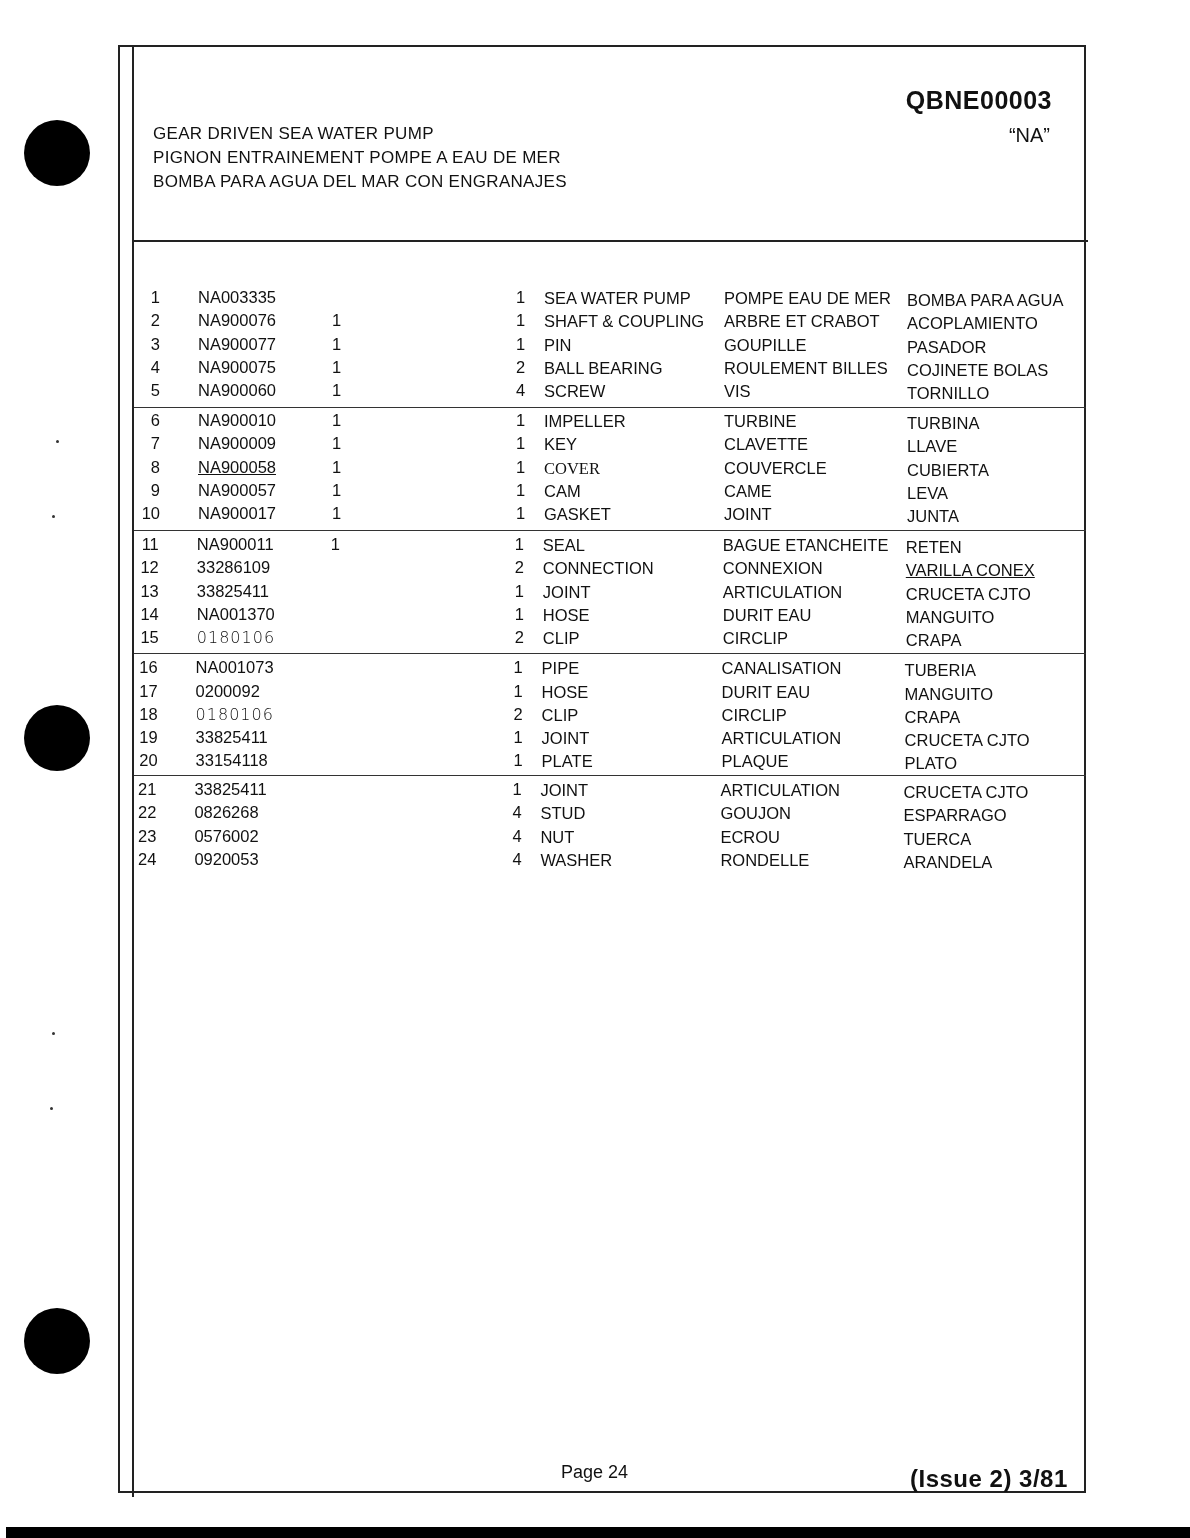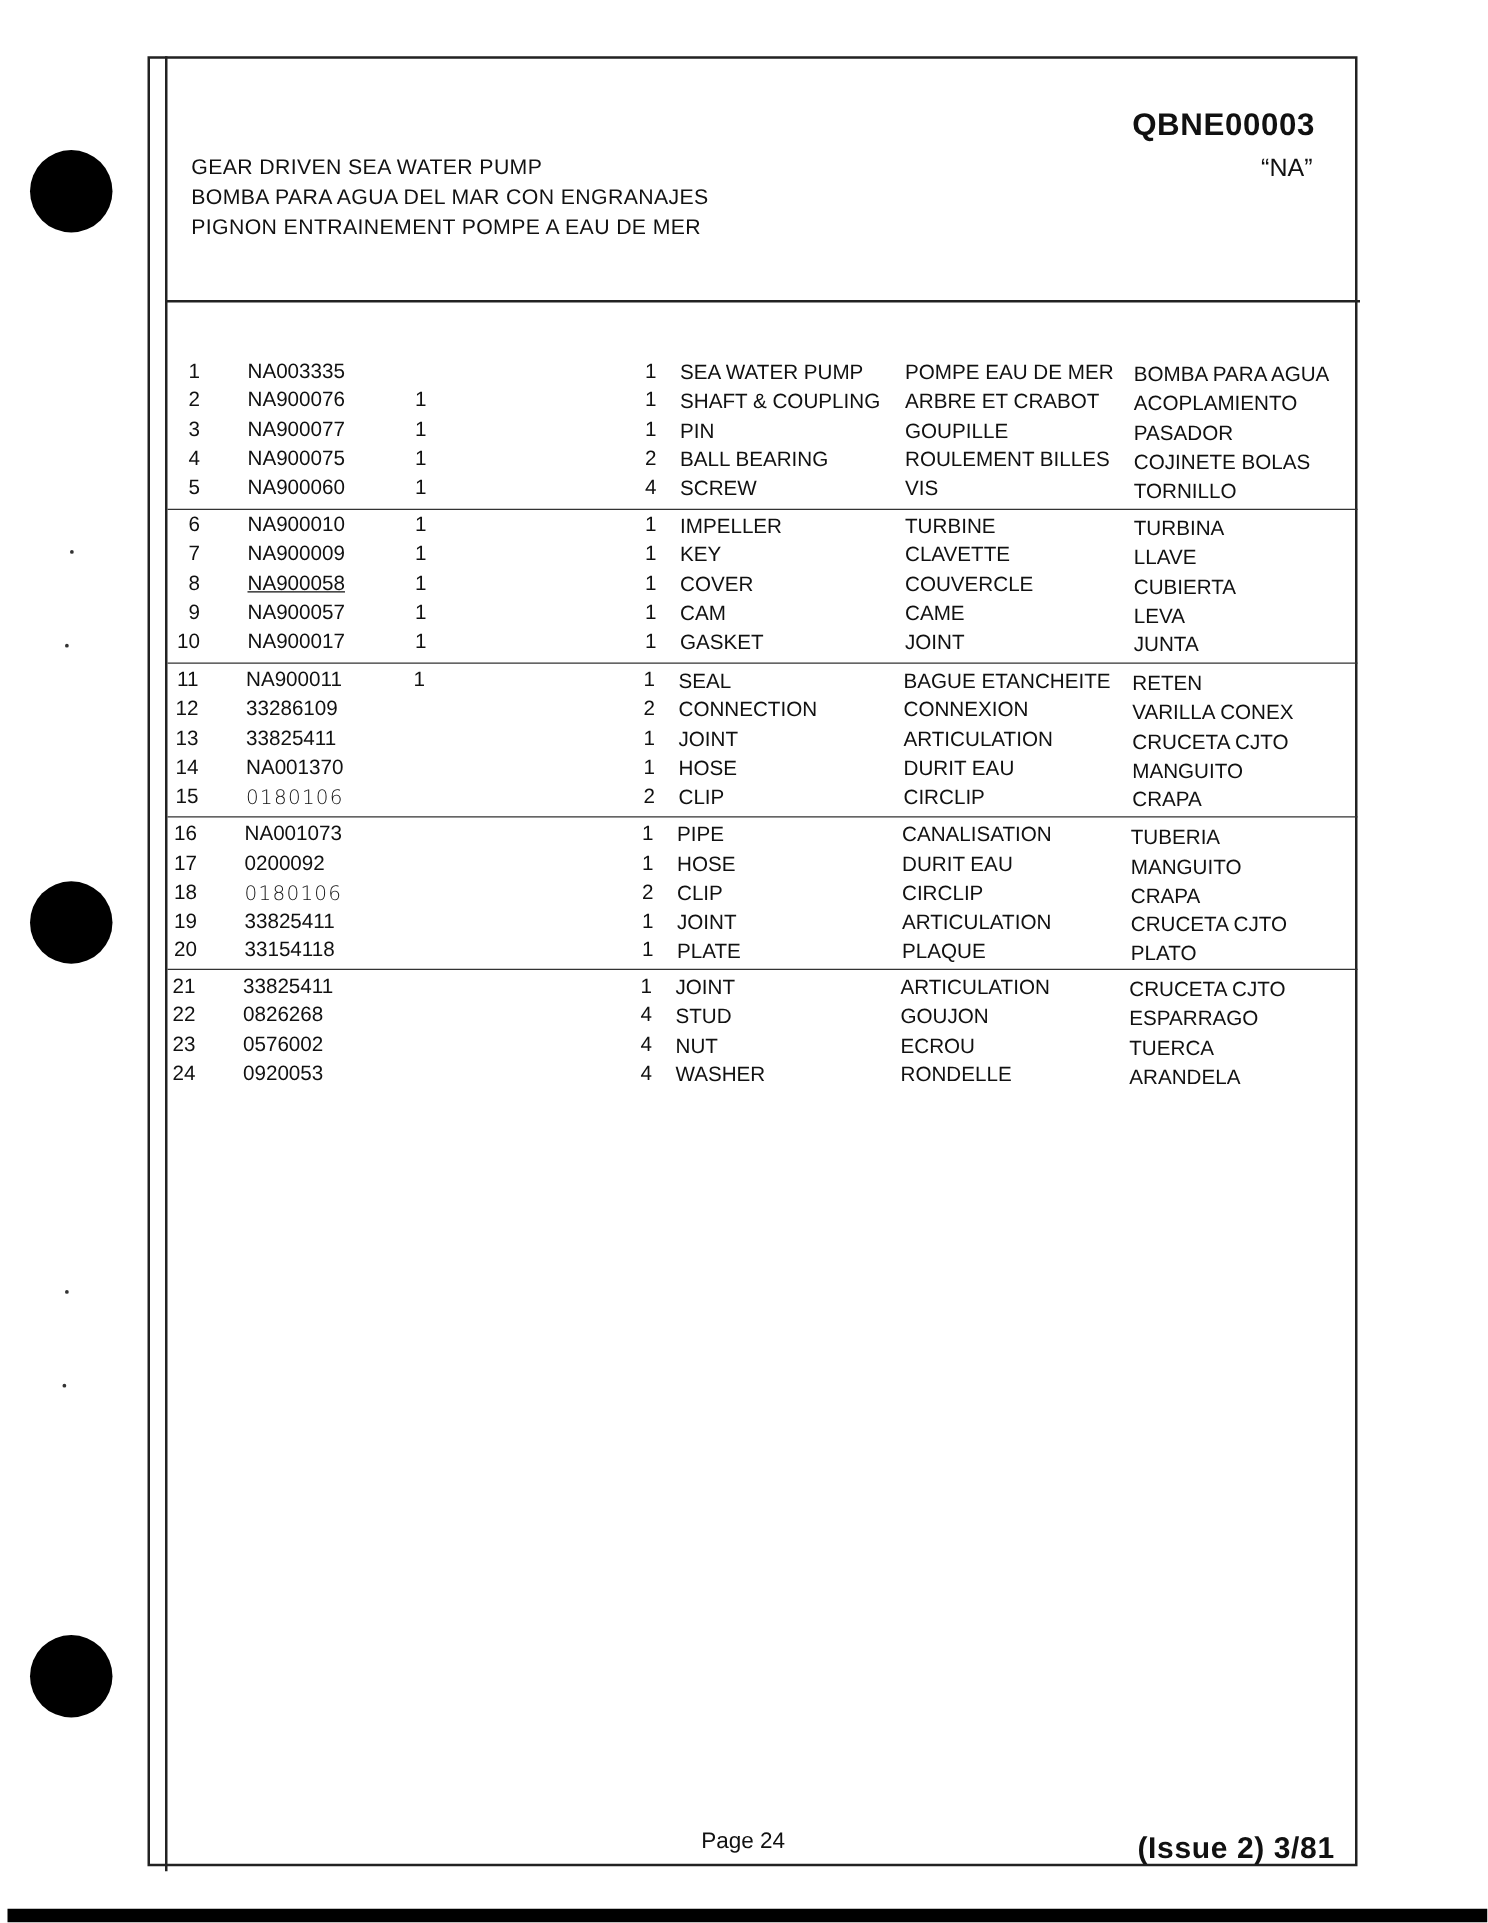--- a/index.html
+++ b/index.html
@@ -40,22 +40,22 @@
 <div class="speck" style="left:50px;top:1107px;"></div>
 
 <div class="frame"></div>
 <div class="inner-left"></div>
 <div class="header-rule"></div>
 
 <div class="doc-code">QBNE00003</div>
 <div class="doc-variant">“NA”</div>
 <div class="title-lines">
   <div>GEAR DRIVEN SEA WATER PUMP</div>
+  <div>PIGNON ENTRAINEMENT POMPE A EAU DE MER</div>
   <div>BOMBA PARA AGUA DEL MAR CON ENGRANAJES</div>
-  <div>PIGNON ENTRAINEMENT POMPE A EAU DE MER</div>
 </div>
 
 <div id="parts-table">
     <div class="row" style="top: 286px; left: 0px; width: 1190px;">
       <span class="c-item" style="left: 132px;">1</span>
       <span class="" style="left: 198px;">NA003335</span>
       <span class="" style="left: 332px;"></span>
       <span class="" style="left: 516px;">1</span>
       <span class="" style="top: 1px; left: 544px;">SEA WATER PUMP</span>
       <span class="" style="top: 1px; left: 724px;">POMPE EAU DE MER</span>
@@ -113,21 +113,21 @@
       <span class="" style="left: 516px;">1</span>
       <span class="" style="top: 1px; left: 544px;">KEY</span>
       <span class="" style="top: 1px; left: 724px;">CLAVETTE</span>
       <span class="" style="top: 3px; left: 907px;">LLAVE</span>
     </div>
     <div class="row" style="top: 455.6px; left: 0px; width: 1190px;">
       <span class="c-item" style="left: 132px;">8</span>
       <span class="" style="left: 198px; text-decoration: underline;">NA900058</span>
       <span class="" style="left: 332px;">1</span>
       <span class="" style="left: 516px;">1</span>
-      <span class="" style="top: 1px; left: 544px;">COVER</span>
+      <span class="" style="top: 1px; left: 544px; font-family: Liberation Serif, serif;">COVER</span>
       <span class="" style="top: 1px; left: 724px;">COUVERCLE</span>
       <span class="" style="top: 3px; left: 907px;">CUBIERTA</span>
     </div>
     <div class="row" style="top: 478.9px; left: 0px; width: 1190px;">
       <span class="c-item" style="left: 132px;">9</span>
       <span class="" style="left: 198px;">NA900057</span>
       <span class="" style="left: 332px;">1</span>
       <span class="" style="left: 516px;">1</span>
       <span class="" style="top: 1px; left: 544px;">CAM</span>
       <span class="" style="top: 1px; left: 724px;">CAME</span>
@@ -151,21 +151,21 @@
       <span class="" style="top: 1px; left: 722.8px;">BAGUE ETANCHEITE</span>
       <span class="" style="top: 3px; left: 905.8px;">RETEN</span>
     </div>
     <div class="row" style="top: 556.3px; left: 0px; width: 1190px;">
       <span class="c-item" style="left: 130.8px;">12</span>
       <span class="" style="left: 196.8px;">33286109</span>
       <span class="" style="left: 330.8px;"></span>
       <span class="" style="left: 514.8px;">2</span>
       <span class="" style="top: 1px; left: 542.8px;">CONNECTION</span>
       <span class="" style="top: 1px; left: 722.8px;">CONNEXION</span>
-      <span class="" style="top: 3px; left: 905.8px;">VARILLA CONEX</span>
+      <span class="" style="top: 3px; left: 905.8px; text-decoration: underline;">VARILLA CONEX</span>
     </div>
     <div class="row" style="top: 579.6px; left: 0px; width: 1190px;">
       <span class="c-item" style="left: 130.8px;">13</span>
       <span class="" style="left: 196.8px;">33825411</span>
       <span class="" style="left: 330.8px;"></span>
       <span class="" style="left: 514.8px;">1</span>
       <span class="" style="top: 1px; left: 542.8px;">JOINT</span>
       <span class="" style="top: 1px; left: 722.8px;">ARTICULATION</span>
       <span class="" style="top: 3px; left: 905.8px;">CRUCETA CJTO</span>
     </div>

